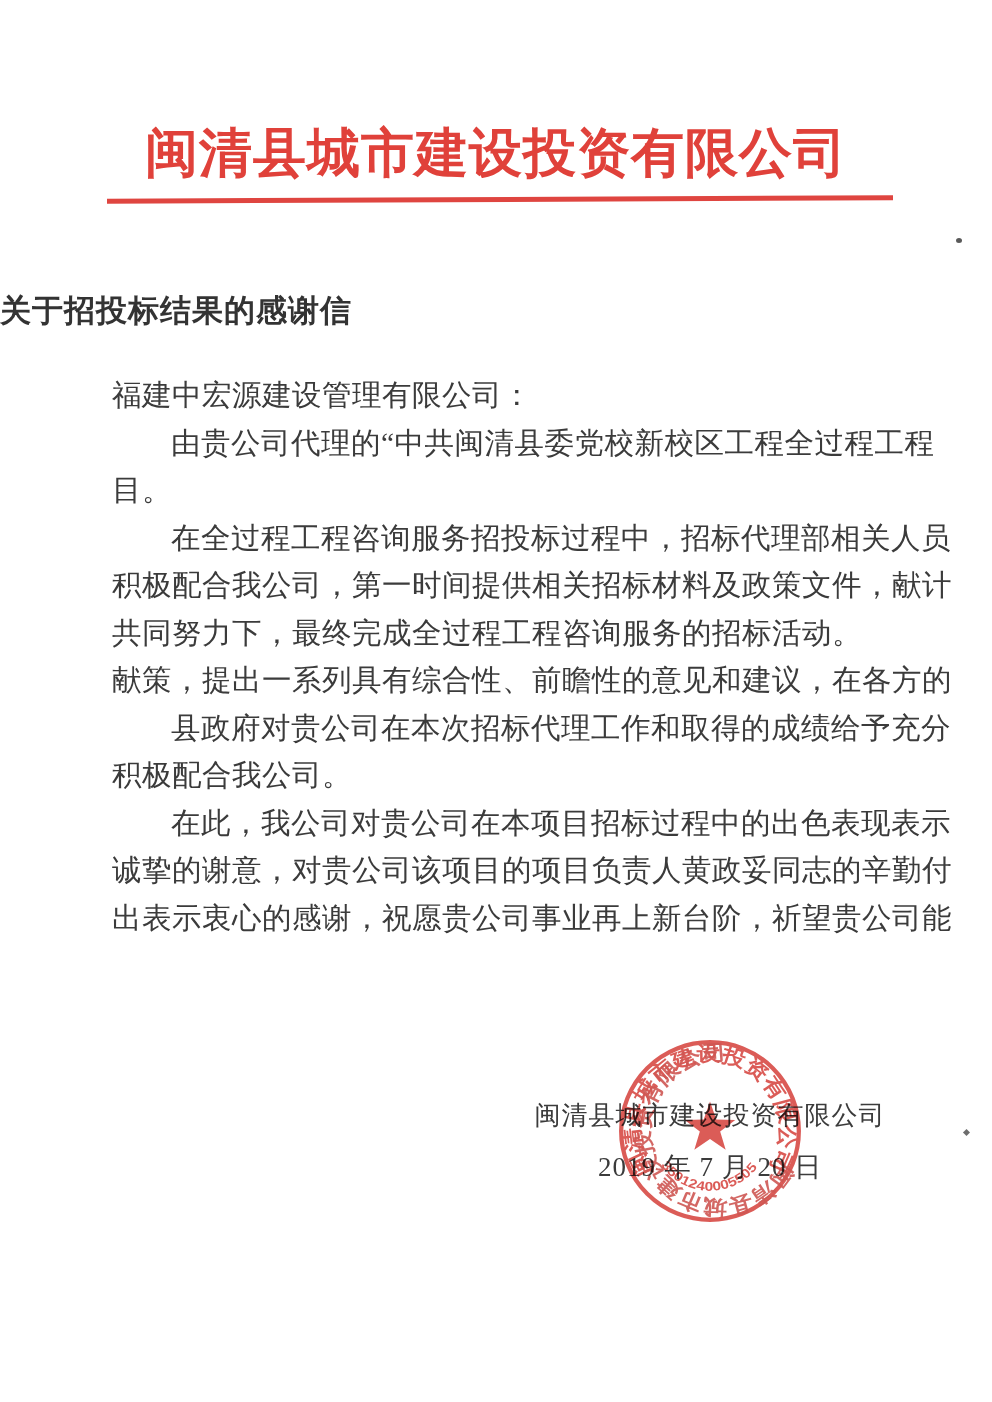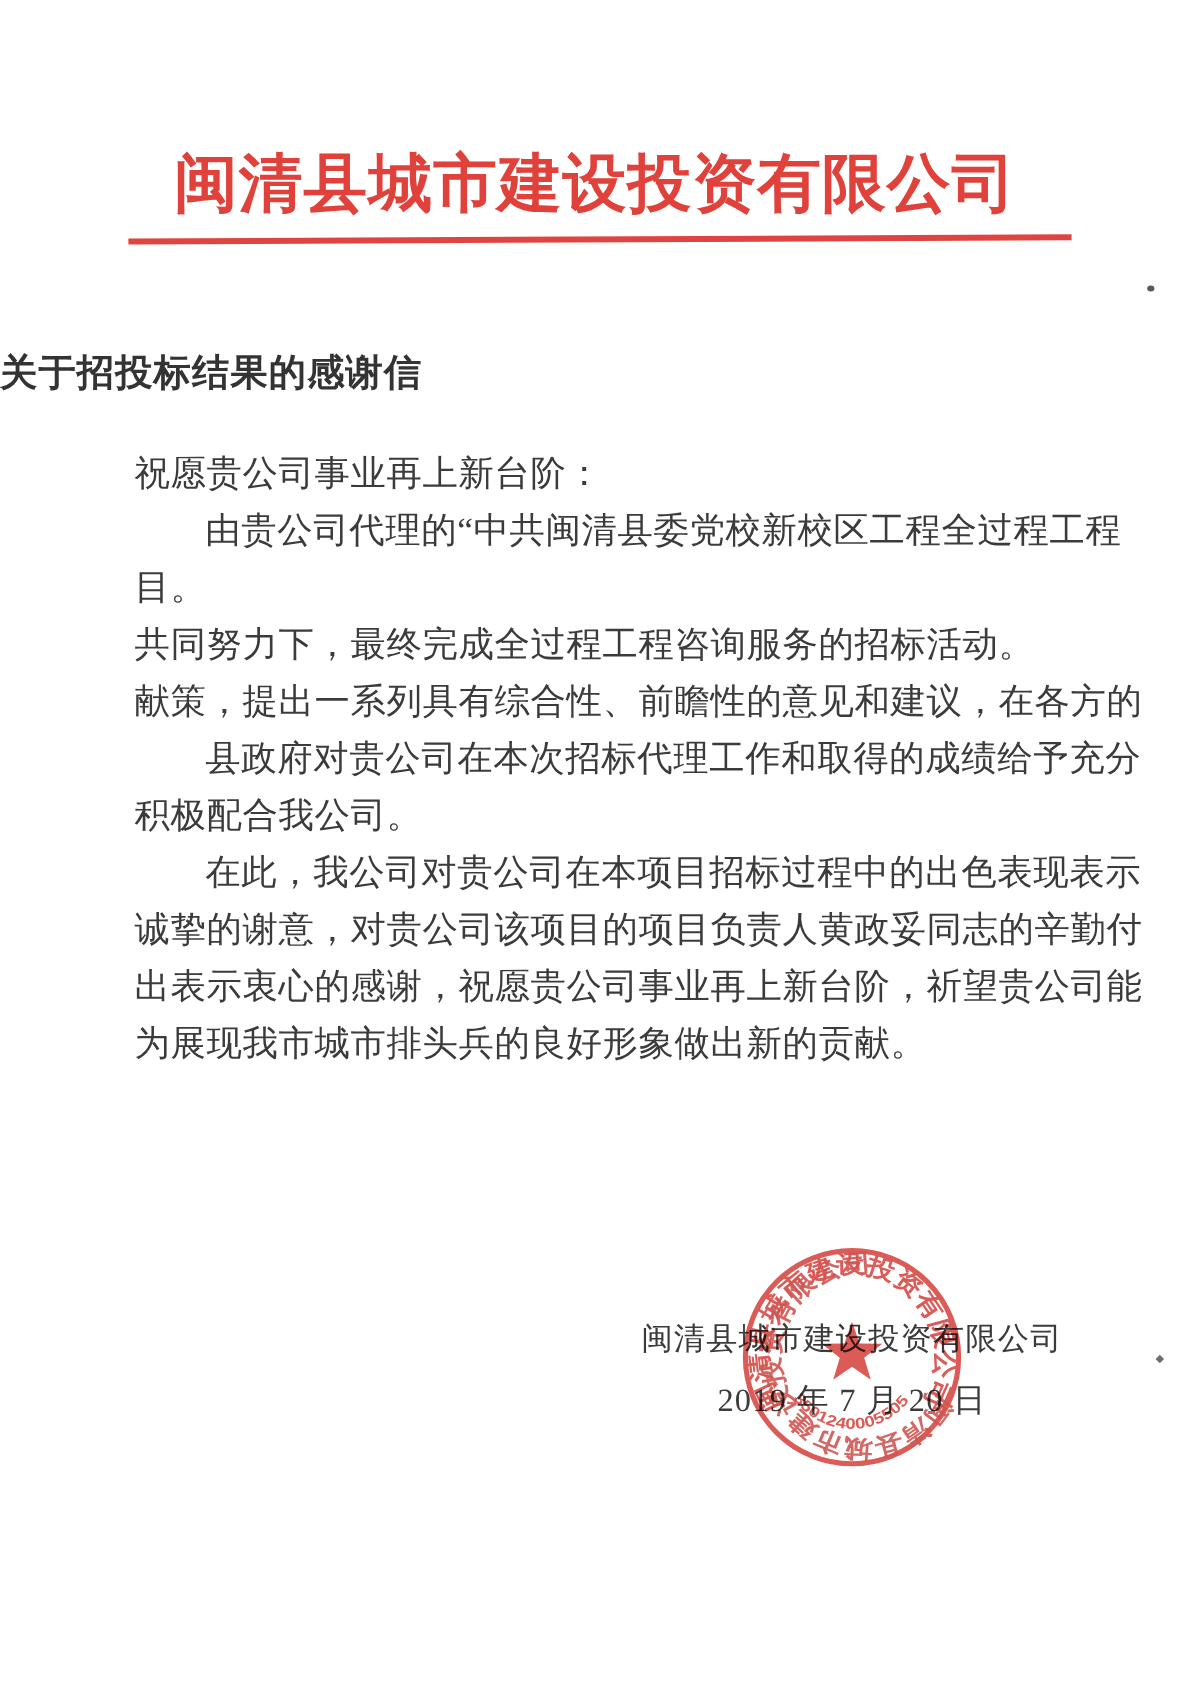--- a/index.html
+++ b/index.html
@@ -89,32 +89,33 @@
 
 <div class="page">
 
   <div class="letterhead">闽清县城市建设投资有限公司</div>
 
   <div class="rule"></div>
 
   <h1 class="title">关于招投标结果的感谢信</h1>
 
   <div class="body">
-    <div class="bline">祝愿贵公司事业再上新台阶：</div>
+    <div class="bline">福建中宏源建设管理有限公司：</div>
     <div id="paras">
         <div class="bline first">由贵公司代理的“中共闽清县委党校新校区工程全过程工程</div>
         <div class="bline">目。</div>
+        <div class="bline first">在全过程工程咨询服务招投标过程中，招标代理部相关人员</div>
+        <div class="bline">积极配合我公司，第一时间提供相关招标材料及政策文件，献计</div>
         <div class="bline">共同努力下，最终完成全过程工程咨询服务的招标活动。</div>
         <div class="bline">献策，提出一系列具有综合性、前瞻性的意见和建议，在各方的</div>
         <div class="bline first">县政府对贵公司在本次招标代理工作和取得的成绩给予充分</div>
         <div class="bline">积极配合我公司。</div>
         <div class="bline first">在此，我公司对贵公司在本项目招标过程中的出色表现表示</div>
         <div class="bline">诚挚的谢意，对贵公司该项目的项目负责人黄政妥同志的辛勤付</div>
         <div class="bline">出表示衷心的感谢，祝愿贵公司事业再上新台阶，祈望贵公司能</div>
-        <div class="bline">为展现我市城市排头兵的良好形象做出新的贡献。</div>
       </div>
   </div>
 
   <div class="sig">
     <div class="sig-company">闽清县城市建设投资有限公司</div>
     <div class="sig-date">2019 年 7 月 20 日</div>
   </div>
 
   <div class="seal">
     <svg width="190" height="190" viewBox="0 0 200 200">

